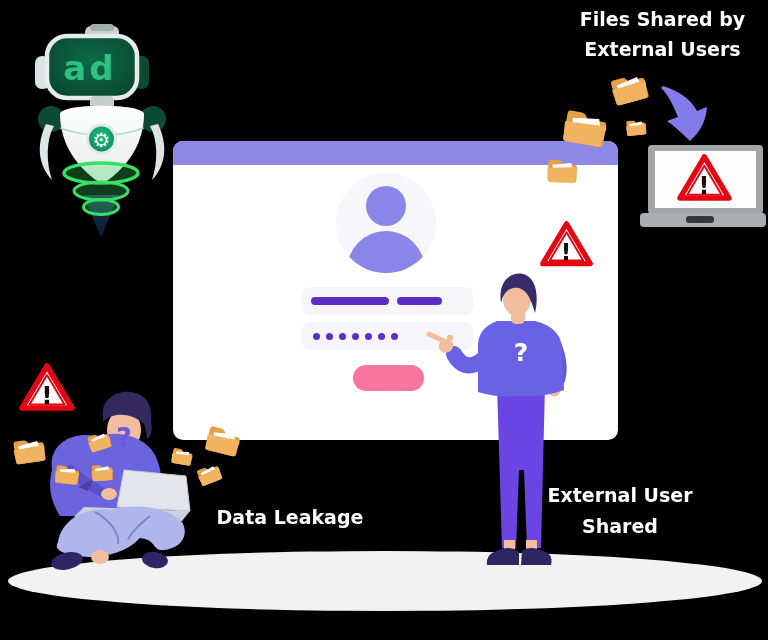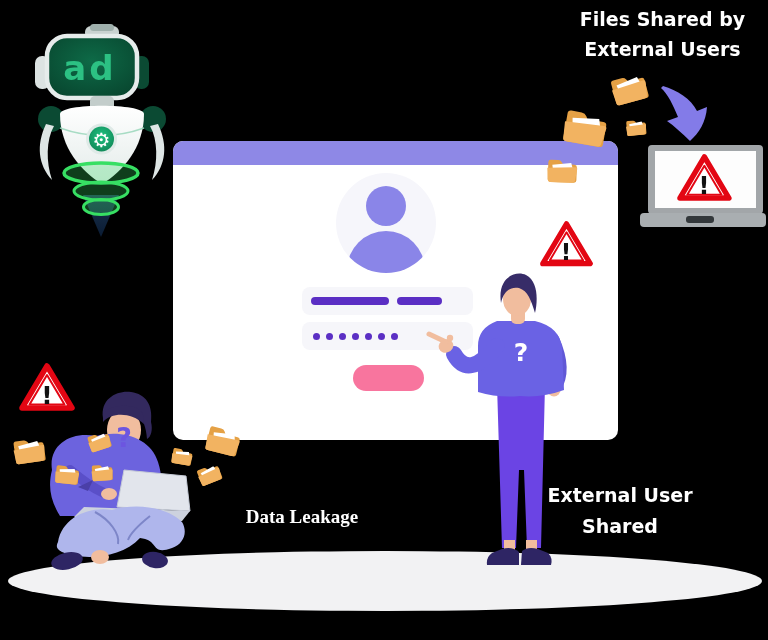--- a/index.html
+++ b/index.html
@@ -4,21 +4,21 @@
 <style>
   html,body{margin:0;padding:0;background:#000;}
   .stage{
     position:relative;width:768px;height:640px;overflow:hidden;
     background:var(--c-bg,#000);
     font-family:"DejaVu Sans","Liberation Sans",sans-serif;
   }
   .stage svg text{font-family:"DejaVu Sans","Liberation Sans",sans-serif;}
   .caption{position:absolute;color:#fff;font-weight:700;text-align:center;}
   .caption-files{left:545px;top:4px;width:235px;font-size:19px;line-height:30px;}
-  .caption-dl{left:224px;top:506px;width:156px;font-size:19px;font-family:Liberation Serif, serif;}
+  .caption-dl{left:212px;top:506px;width:156px;font-size:19px;}
   .caption-el{left:535px;top:480px;width:170px;font-size:19px;line-height:31px;}
 
   .card{position:absolute;left:173px;top:141px;width:445px;height:299px;
     background:#fff;border-radius:10px;overflow:hidden;z-index:1;}
   .card-header{position:absolute;left:0;top:0;width:100%;height:24px;background:var(--c-header,#8E88E6);}
   .avatar{position:absolute;left:163px;top:32px;width:100px;height:100px;border-radius:50%;
     background:#F6F6FB;overflow:hidden;}
   .avatar-head{position:absolute;left:30px;top:13px;width:40px;height:40px;border-radius:50%;
     background:var(--c-avatar,#8A85E8);}
   .avatar-body{position:absolute;left:11px;top:58px;width:78px;height:46px;

